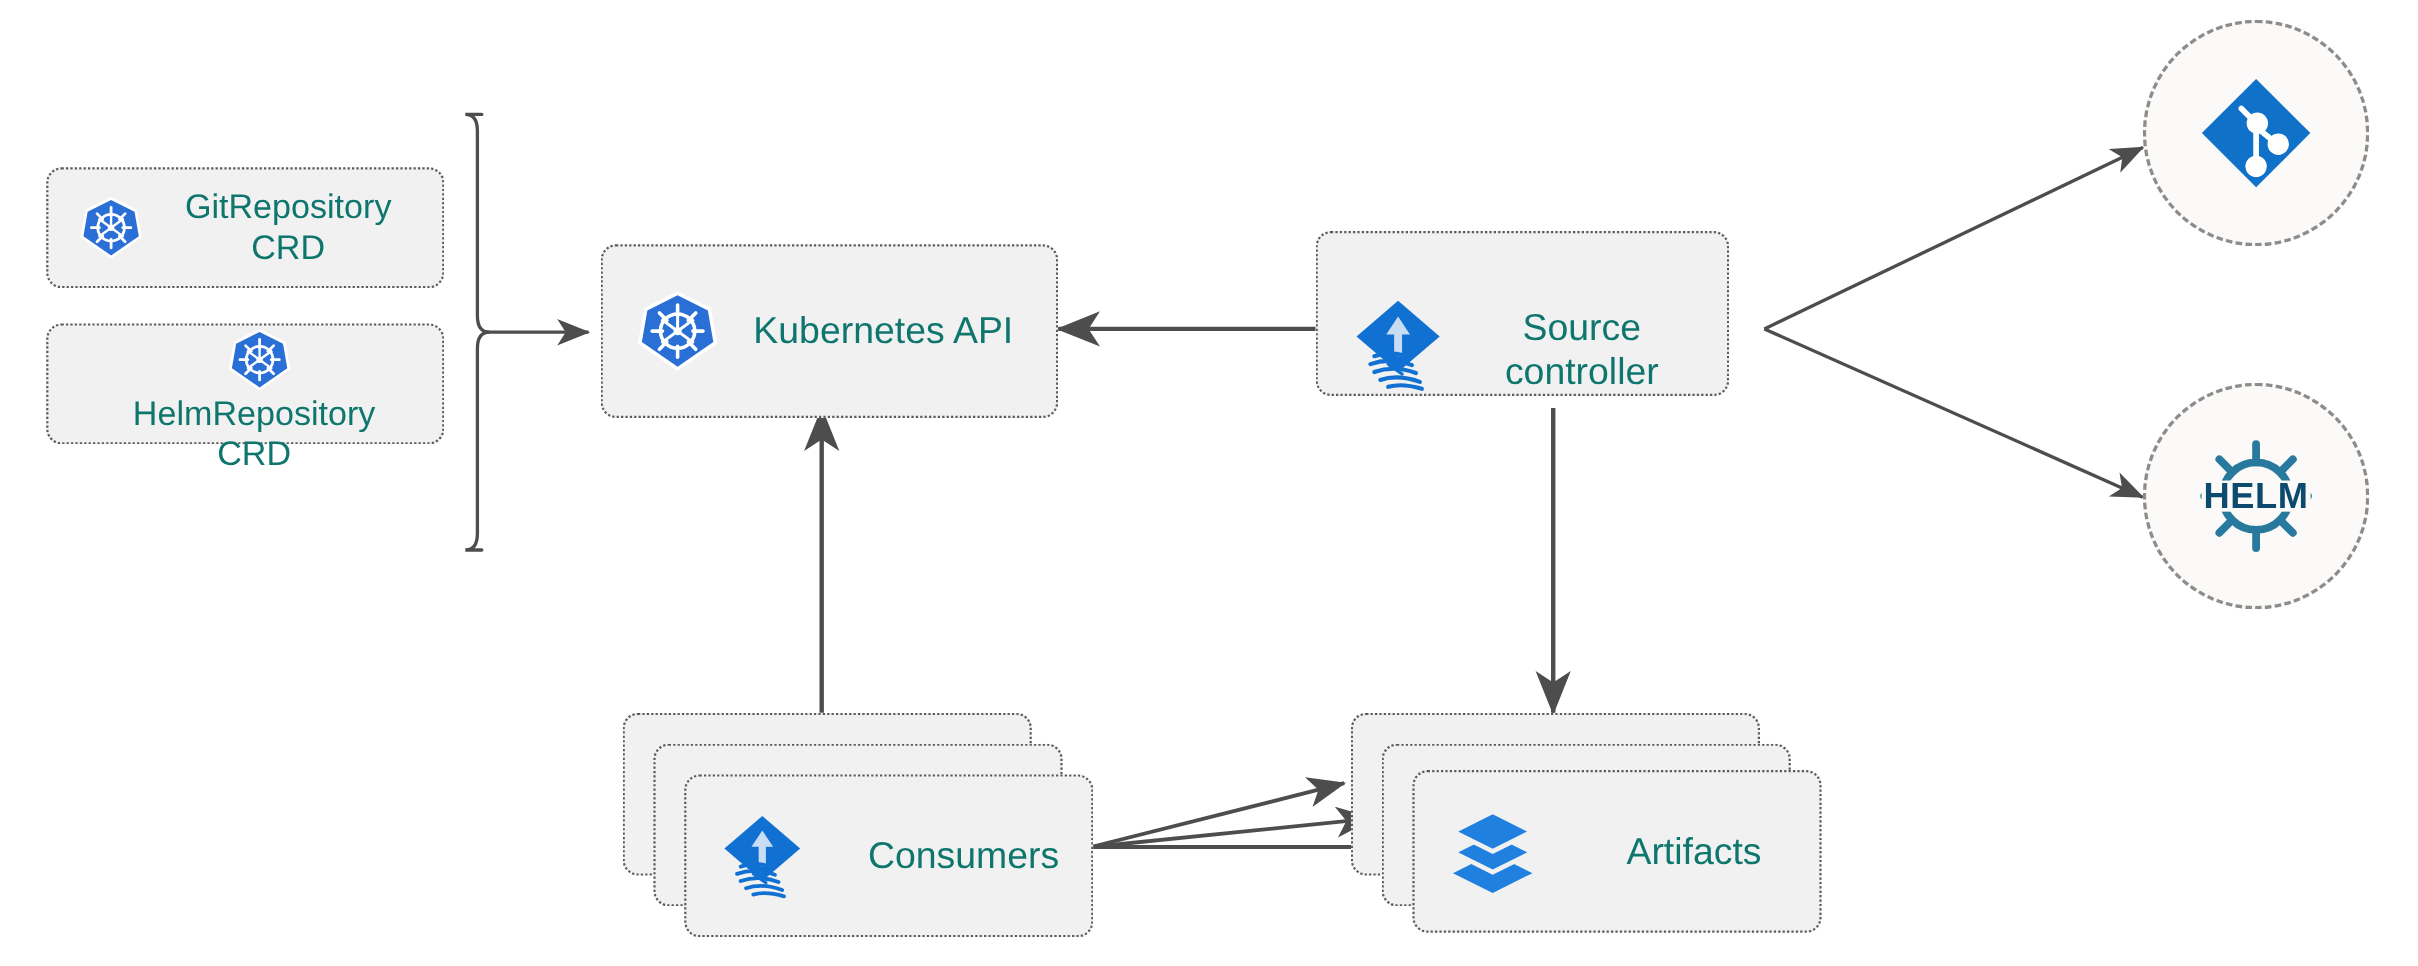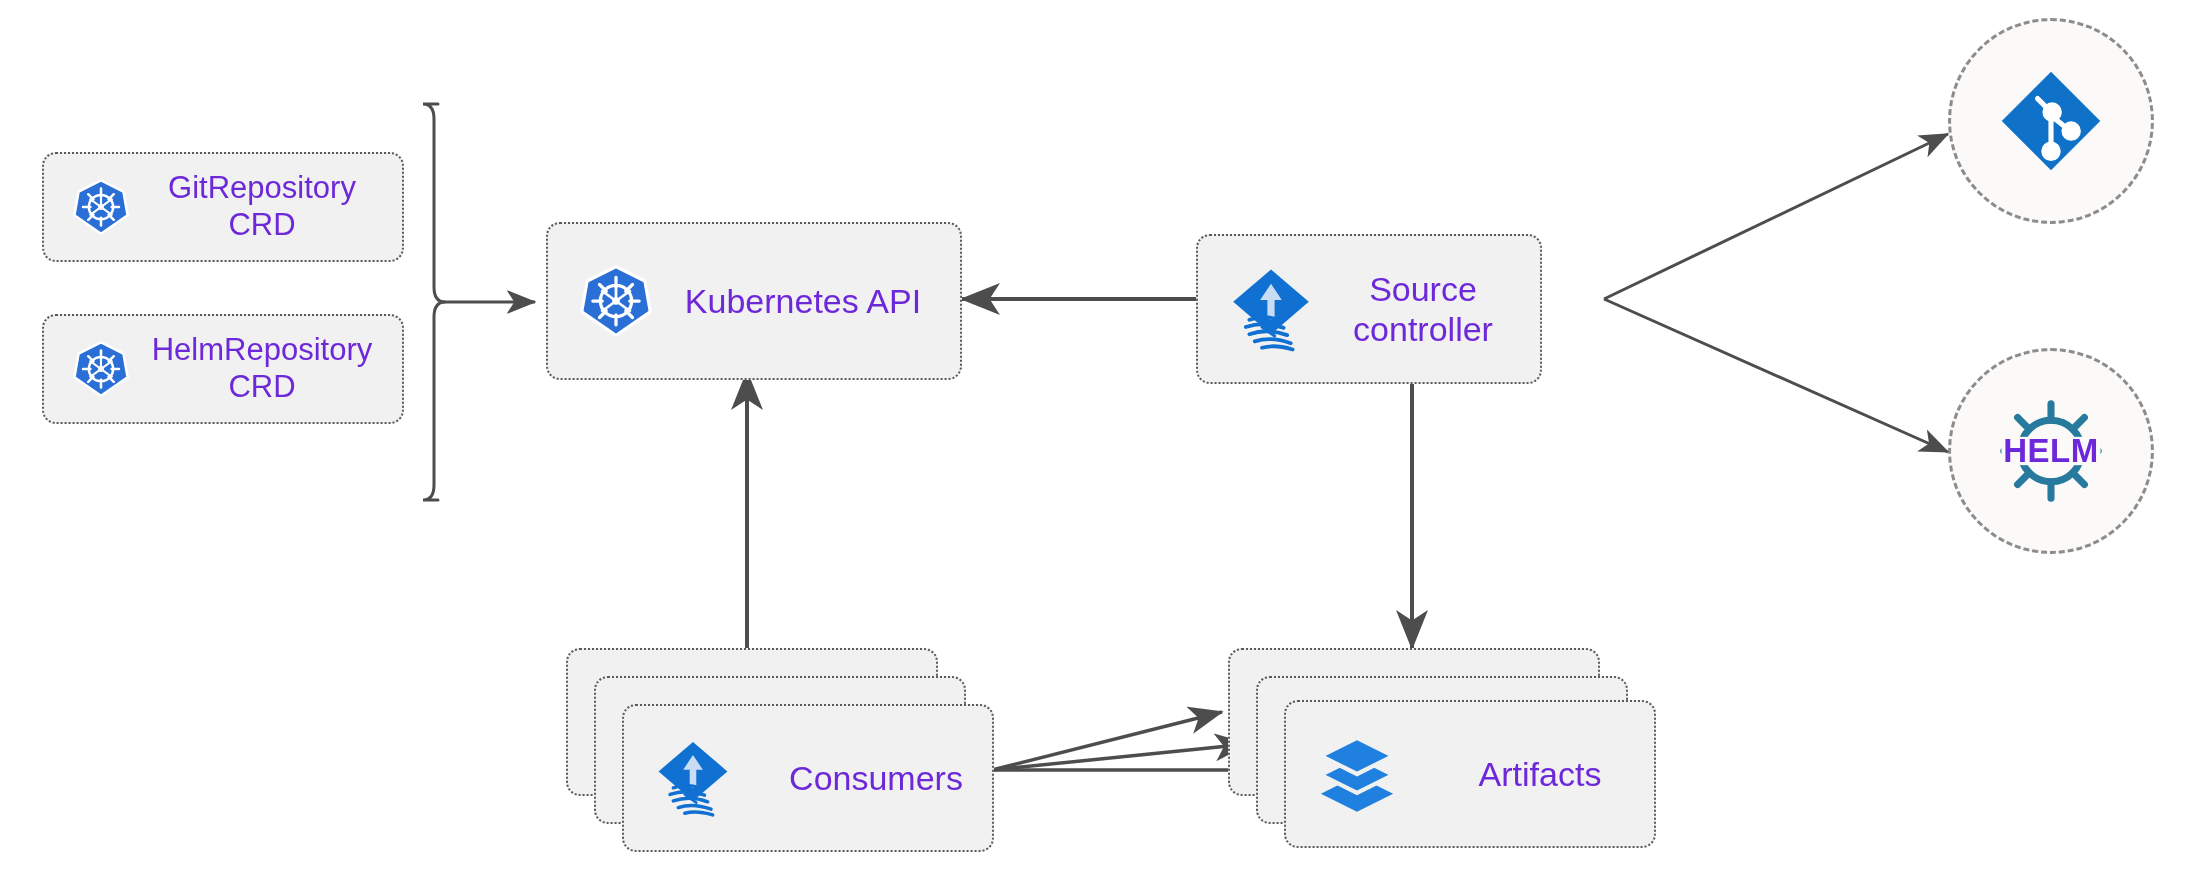--- a/index.html
+++ b/index.html
@@ -24,21 +24,21 @@
     box-sizing: border-box;
     background: #f1f1f1;
     border: 2px dotted #5a5a5a;
     border-radius: 14px;
     display: flex;
     flex-direction: row;
     align-items: center;
     justify-content: flex-start;
   }
   .node-label {
-    color: #6d28d9;
+    color: #0f766e;
     font-size: 31px;
     line-height: 1.18;
     text-align: center;
     white-space: pre-line;
     flex: 1 1 auto;
     padding-right: 10px;
   }
   .node-icon {
     flex: 0 0 auto;
     display: flex;
@@ -153,21 +153,21 @@
           <line x1="32" y1="32" x2="20.2" y2="40.6"></line>
           <line x1="32" y1="32" x2="43.8" y2="23.4"></line>
           <line x1="32" y1="32" x2="20.2" y2="23.4"></line>
         </g>
       </svg>
     </span>
     <span class="node-label">GitRepository
 CRD</span>
   </div>
 
-  <div class="node crd-box" style="left:42px; top:314px;">
+  <div class="node crd-box" style="left:42px; top:294px;flex-direction:column;">
     <span class="node-icon">
       <svg width="62" height="62" viewBox="0 0 64 64">
         <polygon points="32,3 56,15 61,41 32,61 3,41 8,15" fill="#ffffff"></polygon>
         <polygon points="32,6 54,17 58,40 32,58 6,40 10,17" fill="#2a6fd6"></polygon>
         <g stroke="#ffffff" stroke-width="2.6" stroke-linecap="round" fill="none">
           <circle cx="32" cy="32" r="12.5"></circle>
           <circle cx="32" cy="32" r="3" fill="#ffffff" stroke="none"></circle>
           <line x1="32" y1="13" x2="32" y2="21"></line>
           <line x1="32" y1="43" x2="32" y2="51"></line>
           <line x1="13.5" y1="32" x2="21" y2="32"></line>
@@ -212,21 +212,21 @@
           <line x1="32" y1="32" x2="43.8" y2="40.6"></line>
           <line x1="32" y1="32" x2="20.2" y2="40.6"></line>
           <line x1="32" y1="32" x2="43.8" y2="23.4"></line>
           <line x1="32" y1="32" x2="20.2" y2="23.4"></line>
         </g>
       </svg>
     </span>
     <span class="node-label" style="font-size:34px;">Kubernetes API</span>
   </div>
 
-  <div class="node main-box" style="left:1196px; top:234px; width:346px; height:150px;">
+  <div class="node main-box" style="left:1196px; top:210px; width:376px; height:150px;align-items:flex-end;">
     <span class="node-icon">
       <svg width="90" height="90" viewBox="0 0 100 100">
         <polygon points="50,6 92,42 50,78 8,42" fill="#1071d3"></polygon>
         <g>
           <polygon points="50,22 62,40 54,40 54,62 46,62 46,40 38,40" fill="#c8ddf4"></polygon>
         </g>
         <g fill="none" stroke="#1071d3" stroke-width="4.2" stroke-linecap="round">
           <path d="M26 62 Q 42 56 58 62"></path>
           <path d="M22 70 Q 42 63 64 71"></path>
           <path d="M26 78 Q 46 71 68 79"></path>
@@ -270,21 +270,21 @@
           <line x1="76" y1="50" x2="90" y2="50"></line>
           <line x1="21.7" y1="21.7" x2="31.6" y2="31.6"></line>
           <line x1="68.4" y1="68.4" x2="78.3" y2="78.3"></line>
           <line x1="78.3" y1="21.7" x2="68.4" y2="31.6"></line>
           <line x1="31.6" y1="68.4" x2="21.7" y2="78.3"></line>
         </g>
         <rect x="8" y="38" width="84" height="24" fill="#fbfaf8"></rect>
       </svg>
       <span style="position:absolute; left:0; top:0; width:118px; height:118px;
                    display:flex; align-items:center; justify-content:center;
-                   color:#6d28d9; font-weight:bold; font-size:33px; letter-spacing:0.5px;">HELM</span>
+                   color:#0c4a6e; font-weight:bold; font-size:33px; letter-spacing:0.5px;">HELM</span>
     </span>
   </div>
 
   <div class="stack" style="left:566px; top:648px; width:430px; height:204px;">
     <div class="stack-card" style="left:0px; top:0px; width:372px; height:148px;"></div>
     <div class="stack-card" style="left:28px; top:28px; width:372px; height:148px;"></div>
     <div class="stack-front" style="left:56px; top:56px; width:372px; height:148px;">
       <span class="node-icon">
         <svg width="82" height="82" viewBox="0 0 100 100">
           <polygon points="50,6 92,42 50,78 8,42" fill="#1071d3"></polygon>

